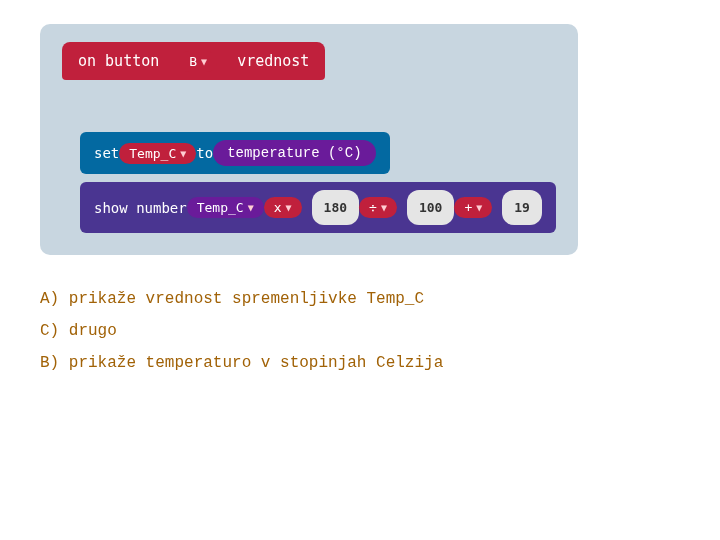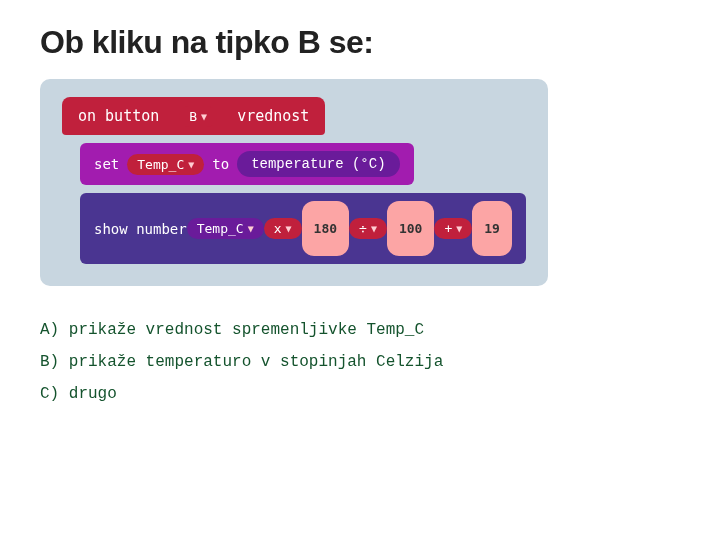--- a/index.html
+++ b/index.html
@@ -59,30 +59,31 @@
 
     
     .block-set-row {
       display: flex;
       align-items: center;
       margin-left: 18px;
       margin-bottom: 8px;
     }
 
     .block-set {
-      background: #a21caf;
+      background: #0369a1;
       border-radius: 6px;
       padding: 8px 14px;
       color: #fff;
       font-family: monospace;
       font-size: 14px;
       display: flex;
       align-items: center;
-      gap: 8px;
+      gap: 0;
       min-height: 36px;
+      margin-top: 44px;
     }
 
     
     .block-show-row {
       display: flex;
       align-items: center;
       margin-left: 18px;
     }
 
     .block-show {
@@ -117,27 +118,28 @@
       padding: 3px 10px;
       color: #fff;
       font-family: monospace;
       font-size: 13px;
       display: flex;
       align-items: center;
       gap: 4px;
     }
 
     .pill-white-num {
-      background: #fca5a5;
-      border-radius: 12px;
-      padding: 20px 12px;
+      background: #e5e5e5;
+      border-radius: 12px;
+      padding: 10px 12px;
       color: #333;
       font-family: monospace;
       font-size: 13px;
       font-weight: bold;
+      margin-left: 10px;
     }
 
     .dropdown-arrow {
       font-size: 10px;
       color: #ffcdd2;
     }
 
     .operator-pill {
       background: #c0203c;
       border-radius: 12px;
@@ -156,38 +158,37 @@
       padding: 5px 14px;
       color: #fff;
       font-family: Liberation Mono, monospace;
       font-size: 14px;
     }
 
     
     .answers {
       font-family: 'Courier New', monospace;
       font-size: 16px;
-      color: #14532d;
+      color: #a16207;
       line-height: 2;
     }
 
     .answer-line {
       display: block;
     }
 
     .code-wrapper {
       position: relative;
     }
   </style>
 </head>
 <body>
 
 <div class="page">
 
-  <div class="title">Ob kliku na tipko B se:</div>
 
   <div class="code-wrapper">
     <div class="code-area">
 
       
       <div class="block-row">
         <div class="block-event">
           <span>on button</span>
           <div class="pill">
             <span>B</span>
@@ -242,17 +243,17 @@
             <span>19</span>
           </div>
         </div>
       </div>
 
     </div>
   </div>
 
   <div class="answers">
     <span class="answer-line">A)&nbsp;prikaže vrednost spremenljivke Temp_C</span>
+    <span class="answer-line">C)&nbsp;drugo</span>
     <span class="answer-line">B)&nbsp;prikaže temperaturo v stopinjah Celzija</span>
-    <span class="answer-line">C)&nbsp;drugo</span>
   </div>
 
 </div>
 
 </body></html>

